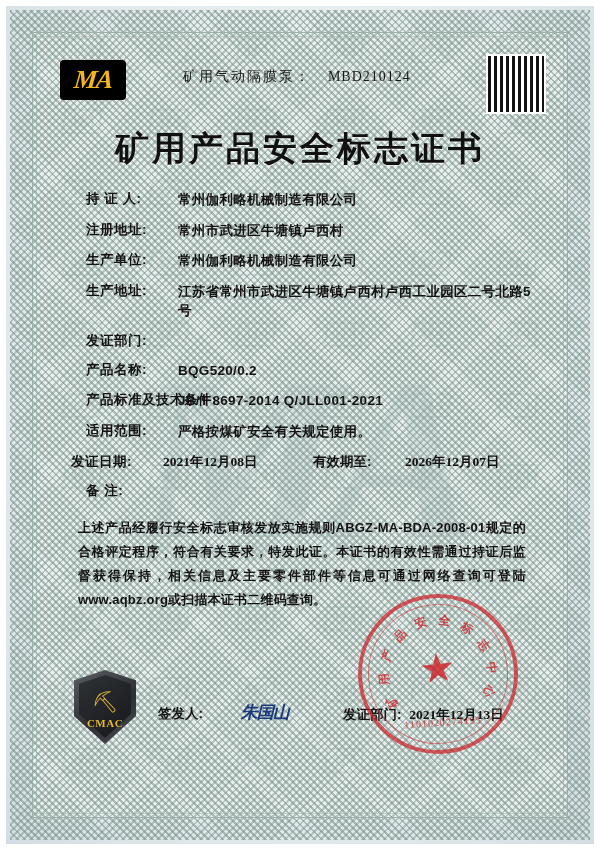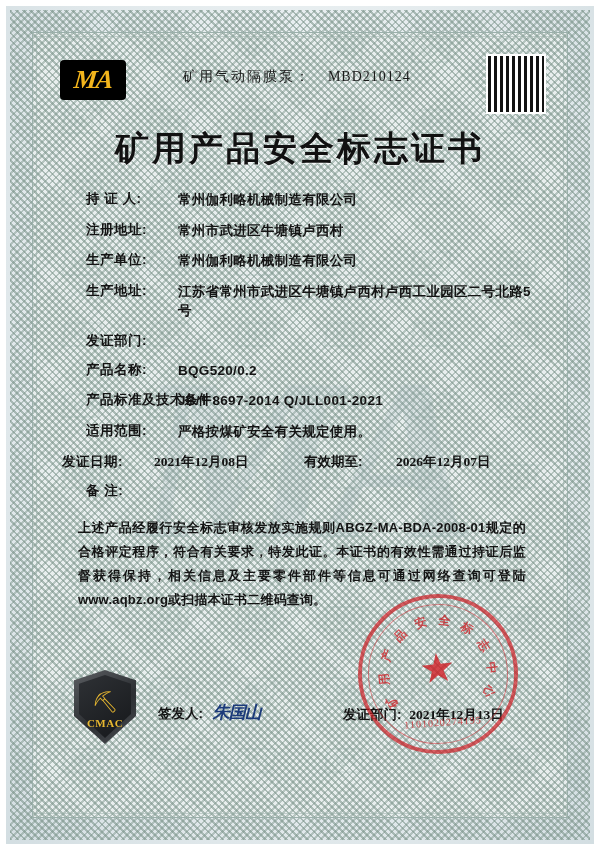--- a/index.html
+++ b/index.html
@@ -204,21 +204,21 @@
   }
 
   .date-row {
     display: flex;
     align-items: center;
     margin-bottom: 11px;
     font-size: 13.5px;
     color: #141414;
     font-weight: bold;
   }
-  .date-row .k { width: 92px; flex: 0 0 92px; letter-spacing: 0.5px; }
+  .date-row .k { width: 92px; flex: 0 0 92px; letter-spacing: 0.5px; padding-left: 9px; }
   .date-row .v1 { width: 150px; font-family: "Liberation Serif", serif; }
   .date-row .k2 { width: 92px; }
   .date-row .v2 { font-family: "Liberation Serif", serif; }
 
   .note-row { min-height: 20px; }
 
   .paragraph {
     margin: 14px 26px 0 30px;
     font-size: 13px;
     line-height: 1.85;
@@ -284,20 +284,21 @@
     font-weight: bold;
     color: #141414;
   }
   .sign-name {
     font-family: "Liberation Serif", serif;
     font-style: italic;
     color: #1b3a7a;
     font-size: 17px;
     margin-left: 6px;
     letter-spacing: -1px;
+    padding-left: 28px;
   }
   .issue-line {
     position: absolute;
     left: 269px;
     bottom: 28px;
     font-size: 13.5px;
     font-weight: bold;
     color: #141414;
     margin-left: 26px;
   }

